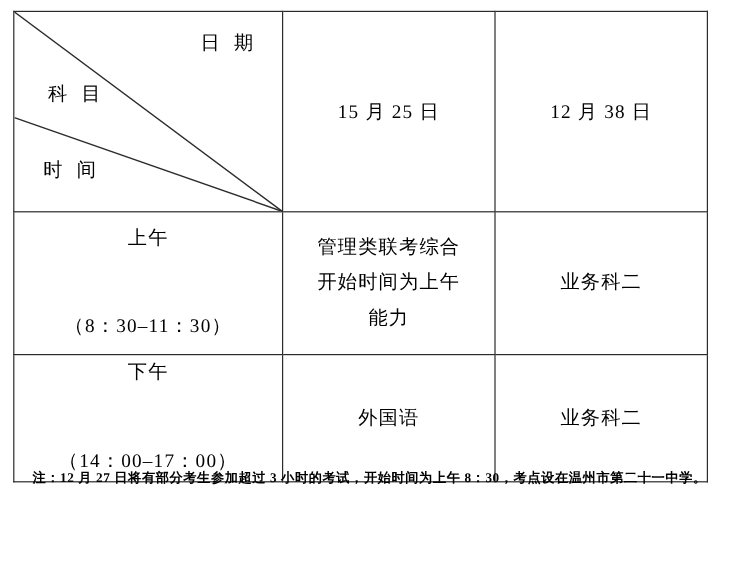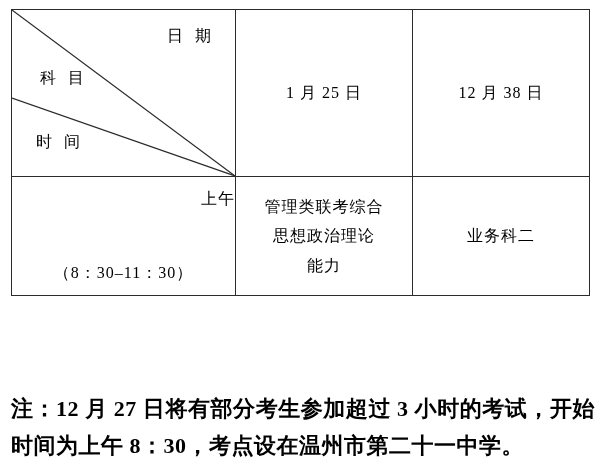--- a/index.html
+++ b/index.html
@@ -67,34 +67,34 @@
     font-size: 16px;
     letter-spacing: 1px;
   }
 
   .row-am td { height: 118px; }
   .row-pm td { height: 74px; }
 
   .session {
     line-height: 1.9;
   }
-  .session .sess-name { display: block; text-align: right; }
+  .session .sess-name { display: block; }
   .session .sess-time { display: block; margin-top: 44px; }
 
   .multi-line {
     line-height: 1.85;
   }
   .multi-line span { display: block; }
 
   .note {
     position: absolute;
-    left: 11px;
+    left: 27px;
     top: 390px;
     width: 584px;
-    font-size: 22px;
+    font-size: 11px;
     font-weight: bold;
     line-height: 1.7;
     letter-spacing: 0.5px;
     text-align: justify;
   }
 </style>
 </head>
 <body>
 
 <div class="page">
@@ -109,43 +109,61 @@
       <tr>
         <td class="header-cell">
           <svg class="diag" viewBox="0 0 224 166" preserveAspectRatio="none">
             <line x1="0" y1="0" x2="224" y2="166" stroke="#2b2b2b" stroke-width="1.2"></line>
             <line x1="0" y1="88" x2="224" y2="166" stroke="#2b2b2b" stroke-width="1.2"></line>
           </svg>
           <div class="lbl lbl-date">日    期</div>
           <div class="lbl lbl-subject">科    目</div>
           <div class="lbl lbl-time">时    间</div>
         </td>
-        <td class="date-cell">1 月 25 日</td>
+        <td class="date-cell">15 月 25 日</td>
         <td class="date-cell">12 月 38 日</td>
       </tr>
 
       <tr class="row-am">
         <td>
           <div class="session">
             <span class="sess-name">上午</span>
             <span class="sess-time">（8：30–11：30）</span>
           </div>
         </td>
         <td>
           <div class="multi-line">
             <span>管理类联考综合</span>
-            <span>思想政治理论</span>
+            <span>开始时间为上午</span>
             <span>能力</span>
           </div>
         </td>
         <td>
           <div class="multi-line">
             <span>业务科二</span>
           </div>
         </td>
       </tr>
 
+      <tr class="row-pm">
+        <td>
+          <div class="session">
+            <span class="sess-name">下午</span>
+            <span class="sess-time">（14：00–17：00）</span>
+          </div>
+        </td>
+        <td>
+          <div class="multi-line">
+            <span>外国语</span>
+          </div>
+        </td>
+        <td>
+          <div class="multi-line">
+            <span>业务科二</span>
+          </div>
+        </td>
+      </tr>
     </tbody>
   </table>
 
   <div class="note">注：12 月 27 日将有部分考生参加超过 3 小时的考试，开始时间为上午 8：30，考点设在温州市第二十一中学。</div>
 
 </div>
 
 </body></html>

